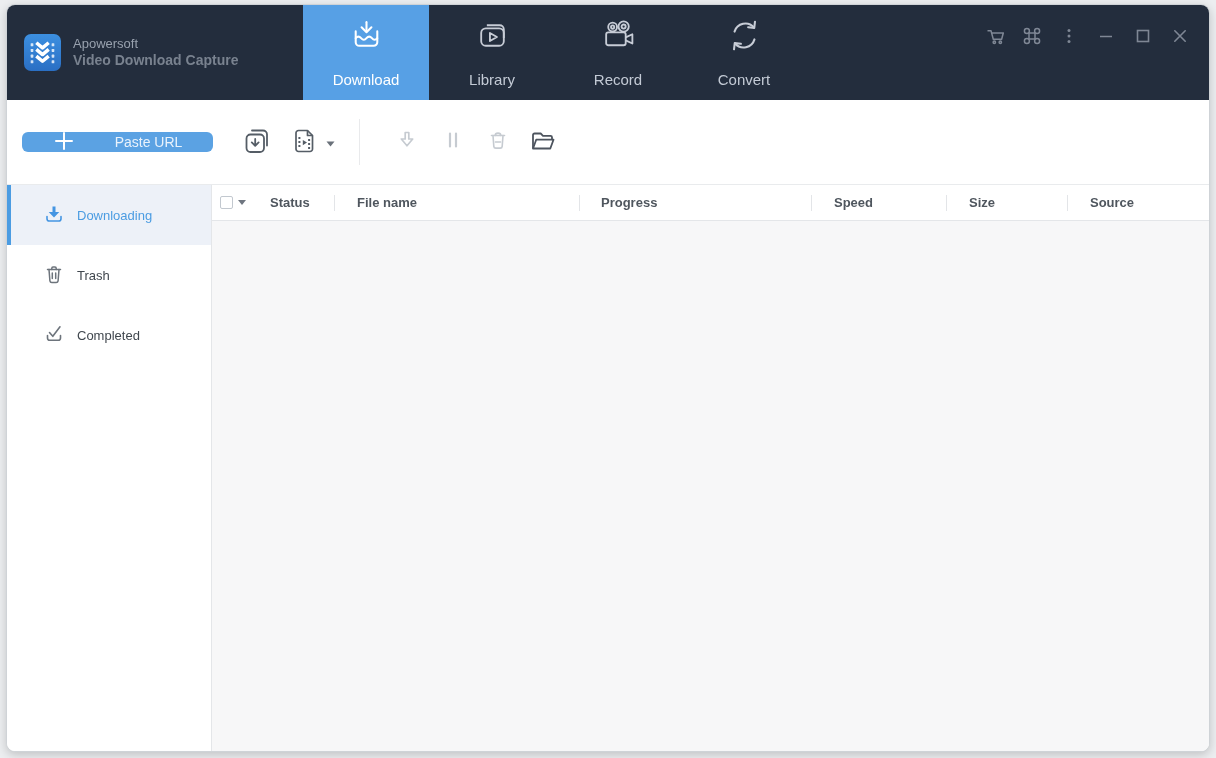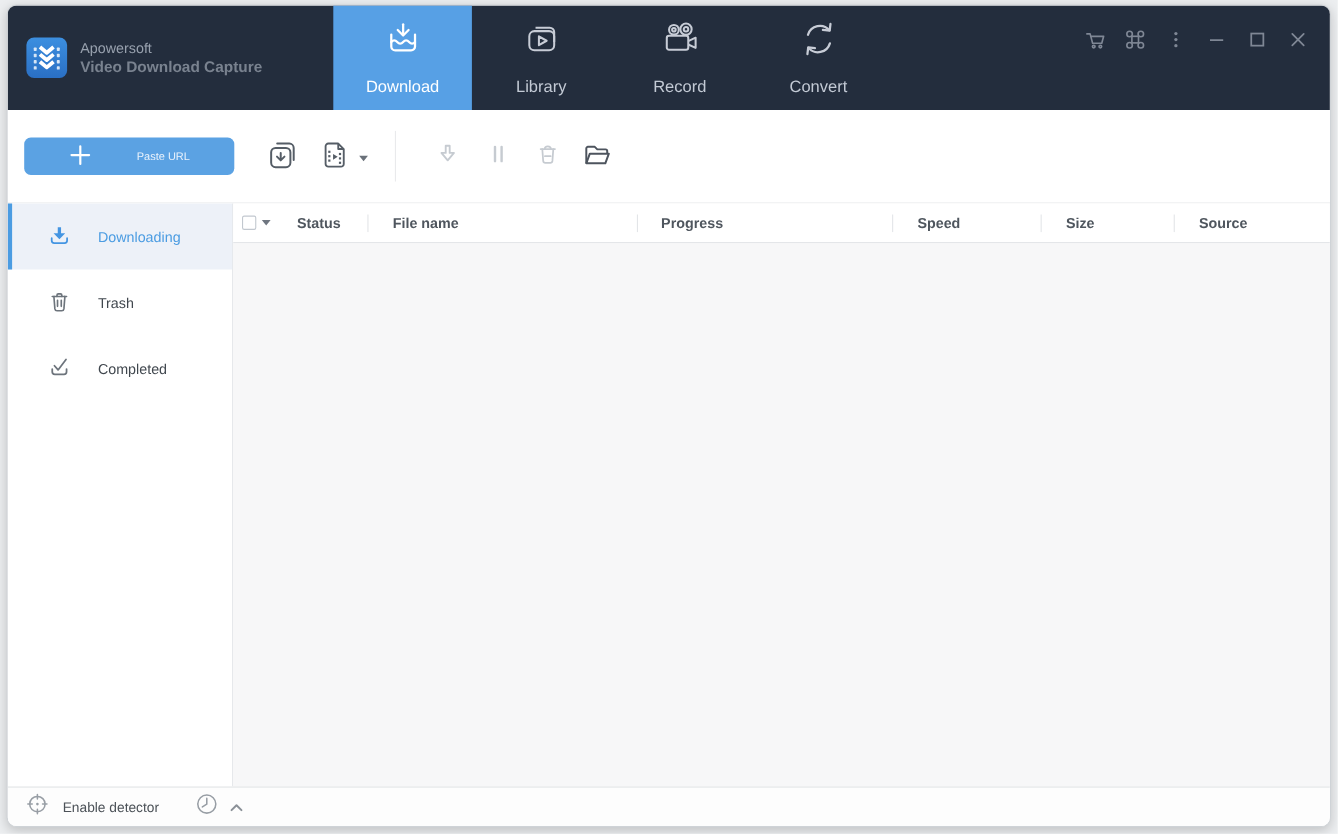--- a/index.html
+++ b/index.html
@@ -43,39 +43,39 @@
   .tb-controls{
     position:absolute; top:21px; right:19px; display:flex; align-items:center; gap:17px;
   }
   .tb-btn{ width:20px; height:20px; display:flex; align-items:center; justify-content:center; cursor:pointer; }
   
   .toolbar{
     height:84px; flex:0 0 84px; background:#ffffff;
     display:flex; align-items:center; padding-left:15px;
   }
   .paste-btn{
-    width:191px; height:34px; background:#5ba2e3; border:none; border-radius:6px;
-    color:#e9f2fc; font-size:10px; font-family:inherit;
+    width:191px; height:20px; background:#5ba2e3; border:none; border-radius:6px;
+    color:#e9f2fc; font-size:14px; font-family:inherit;
     display:flex; align-items:center; justify-content:center; gap:40px;
     cursor:pointer;
   }
   .icon-btn{ background:none; border:none; cursor:pointer; display:flex; align-items:center; padding:0; }
   .icon-btn.disabled{ cursor:default; }
   .tbi-batch{ margin-left:29px; }
   .tbi-video{ margin-left:17px; gap:7px; }
   .tool-divider{ width:1px; height:46px; background:#e9eaec; margin-left:24px; }
   .tbi-dl{ margin-left:34px; }
   .tbi-pause{ margin-left:20px; }
   .tbi-trash{ margin-left:19px; }
   .tbi-folder{ margin-left:18px; }
   
   .main{ flex:1; display:flex; min-height:0; border-top:1px solid #e9ebed; }
   .sidebar{ width:205px; flex:0 0 205px; background:#ffffff; border-right:1px solid #e4e6e9; }
   .side-item{
-    height:60px; display:flex; align-items:center; gap:24px;
+    height:60px; display:flex; align-items:center; gap:12px;
     padding-left:36px; position:relative; cursor:pointer;
     font-size:13px; color:#40474e;
   }
   .side-item.active{ background:#edf1f8; color:#4b9ce2; }
   .side-item.active::before{
     content:""; position:absolute; left:0; top:0; bottom:0; width:4px; background:#4b9ce2;
   }
   .content{ flex:1; display:flex; flex-direction:column; background:#f7f7f8; min-width:0; }
   .grid-header{
     height:36px; flex:0 0 36px; background:#ffffff; border-bottom:1px solid #e4e6e9;
@@ -348,35 +348,14 @@
         <div class="gh-col gh-filename sep">File name</div>
         <div class="gh-col gh-progress sep">Progress</div>
         <div class="gh-col gh-speed sep">Speed</div>
         <div class="gh-col gh-size sep">Size</div>
         <div class="gh-col gh-source sep">Source</div>
       </div>
       <div class="grid-body"></div>
     </div>
   </div>
 
-  <div class="statusbar">
-    <span>
-      <svg width="22" height="22" viewBox="0 0 22 22" fill="none" stroke="#989ea5" stroke-width="1.4" stroke-linecap="round">
-        <circle cx="11" cy="11" r="7"></circle>
-        <path d="M11 2.3 V6.3 M11 15.7 V19.7 M2.3 11 H6.3 M15.7 11 H19.7"></path>
-        <circle cx="11" cy="11" r="1.2" fill="#989ea5" stroke="none"></circle>
-      </svg>
-    </span>
-    <span class="detector-label">Enable detector</span>
-    <span class="sb-clock">
-      <svg width="24" height="24" viewBox="0 0 24 24" fill="none" stroke="#989ea5" stroke-width="1.4" stroke-linecap="round">
-        <circle cx="12" cy="12" r="8.2"></circle>
-        <path d="M12 6.8 V12 L8 14.6"></path>
-      </svg>
-    </span>
-    <span class="sb-caret">
-      <svg width="14" height="10" viewBox="0 0 14 10" fill="none" stroke="#8b9198" stroke-width="1.8" stroke-linecap="round" stroke-linejoin="round">
-        <path d="M2.5 7.5 L7 3 L11.5 7.5"></path>
-      </svg>
-    </span>
-  </div>
 
 </div>
 
 </body></html>

